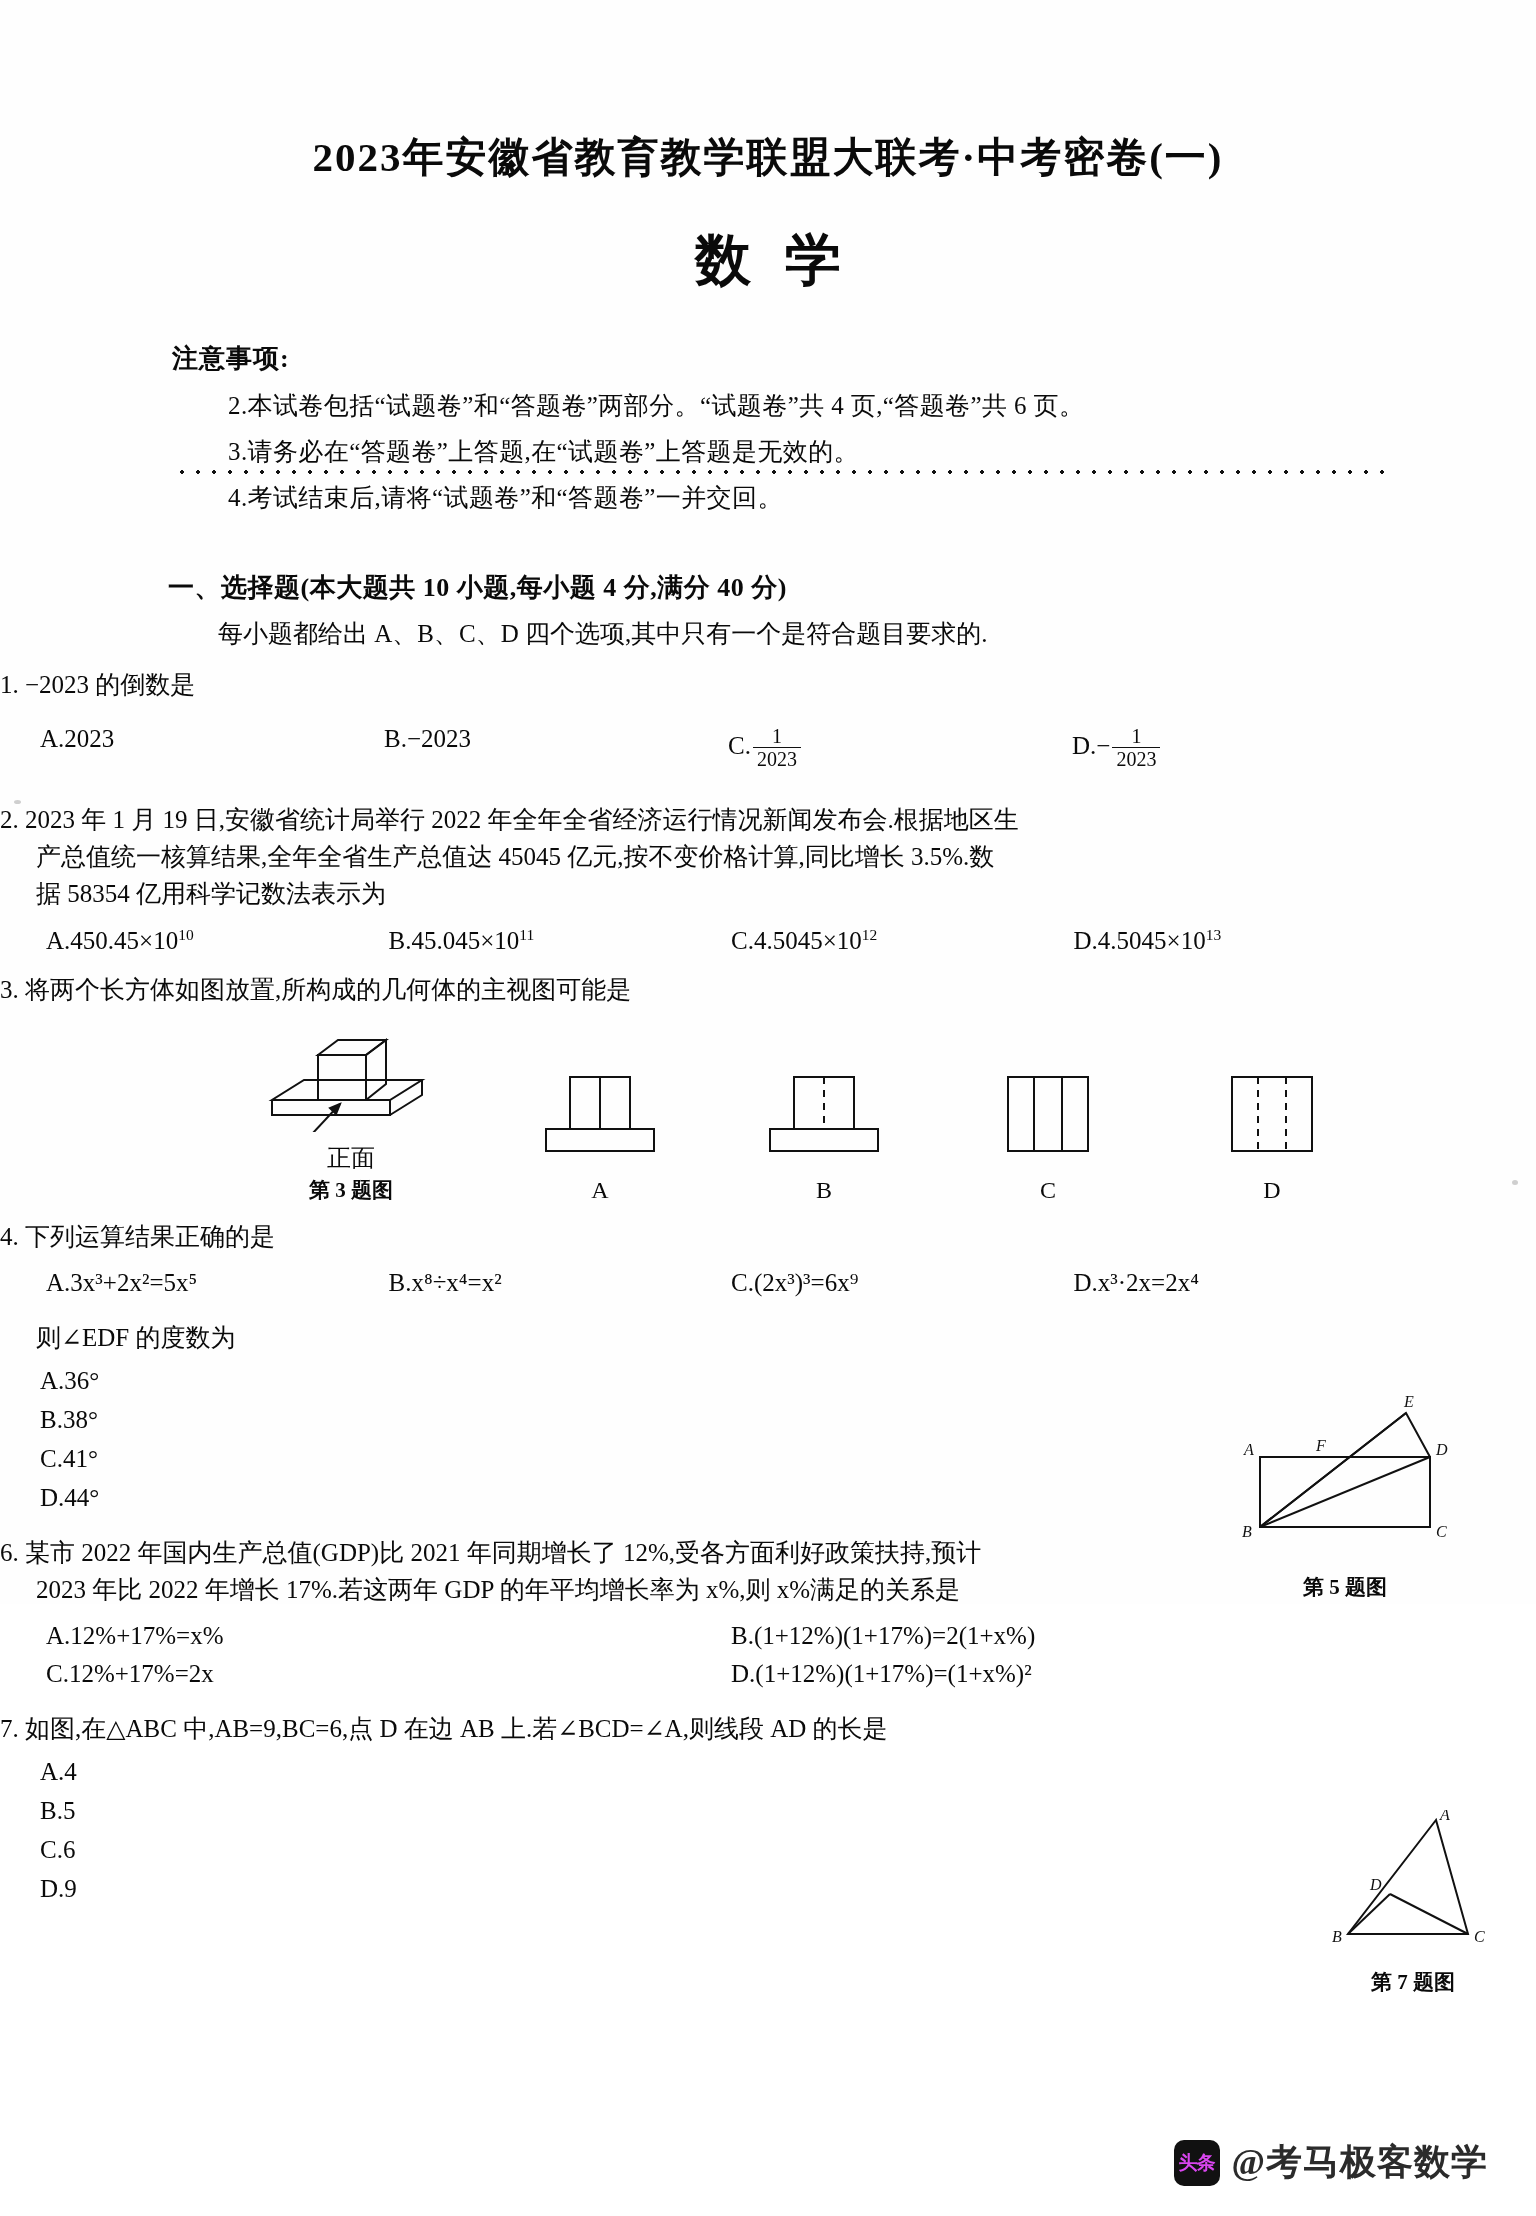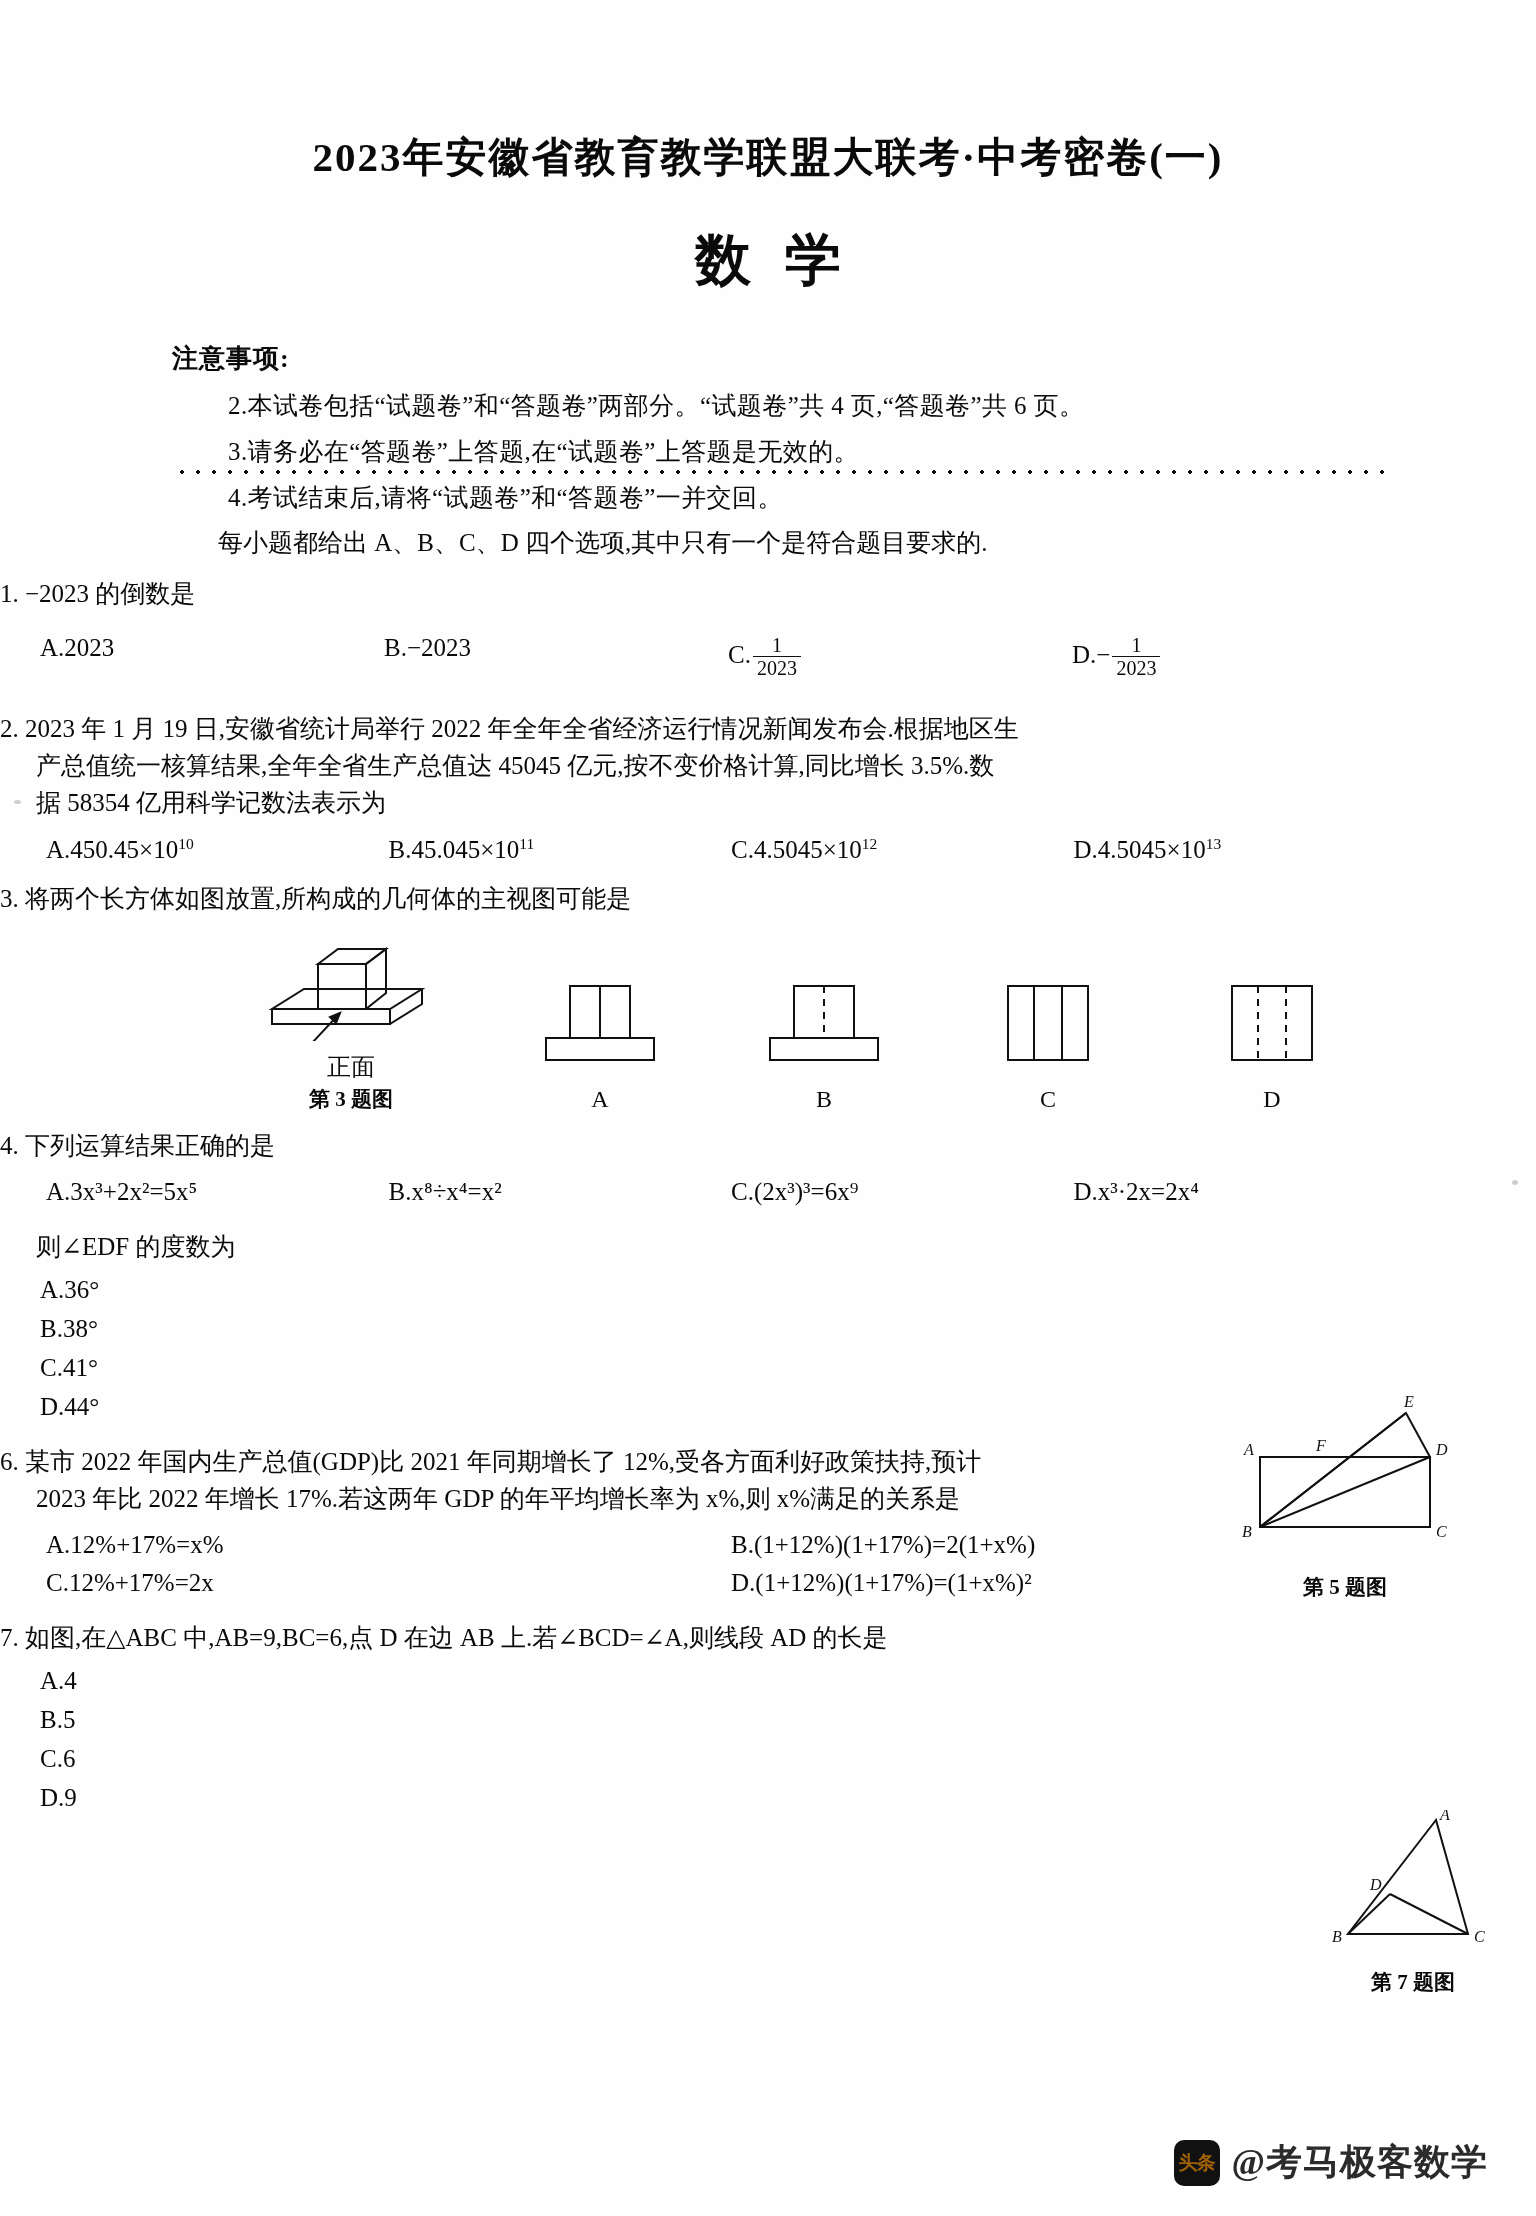--- a/index.html
+++ b/index.html
@@ -148,21 +148,21 @@
     color: #2b2b2b;
     letter-spacing: 1px;
     display: flex;
     align-items: center;
     gap: 12px;
   }
   .wm-badge {
     width: 46px; height: 46px;
     border-radius: 10px;
     background: #111;
-    color: #a16207;
+    color: #d946ef;
     font-size: 19px;
     line-height: 46px;
     text-align: center;
     letter-spacing: -1px;
   }
   .speck { position: absolute; background: #cfcfcf; border-radius: 50%; }
 </style>
 </head>
 <body>
 
@@ -174,20 +174,21 @@
   <div class="exam-title">2023年安徽省教育教学联盟大联考·中考密卷(一)</div>
   <div class="subject-title">数学</div>
 
   <div class="notice-block">
     <div class="notice-head">注意事项:</div>
     <div class="notice-item">2.本试卷包括“试题卷”和“答题卷”两部分。“试题卷”共 4 页,“答题卷”共 6 页。</div>
     <div class="notice-item dotted">3.请务必在“答题卷”上答题,在“试题卷”上答题是无效的。</div>
     <div class="notice-item">4.考试结束后,请将“试题卷”和“答题卷”一并交回。</div>
   </div>
 
+  <div class="section-head">一、选择题(本大题共 10 小题,每小题 4 分,满分 40 分)</div>
   <div class="section-sub">每小题都给出 A、B、C、D 四个选项,其中只有一个是符合题目要求的.</div>
 
   <div class="q">
     <div class="q-stem">
       <span>1.</span>
       <span>−2023 的倒数是</span>
     </div>
     <div class="opts" style="margin-top:22px;">
       <div>A.2023</div>
       <div>B.−2023</div>

